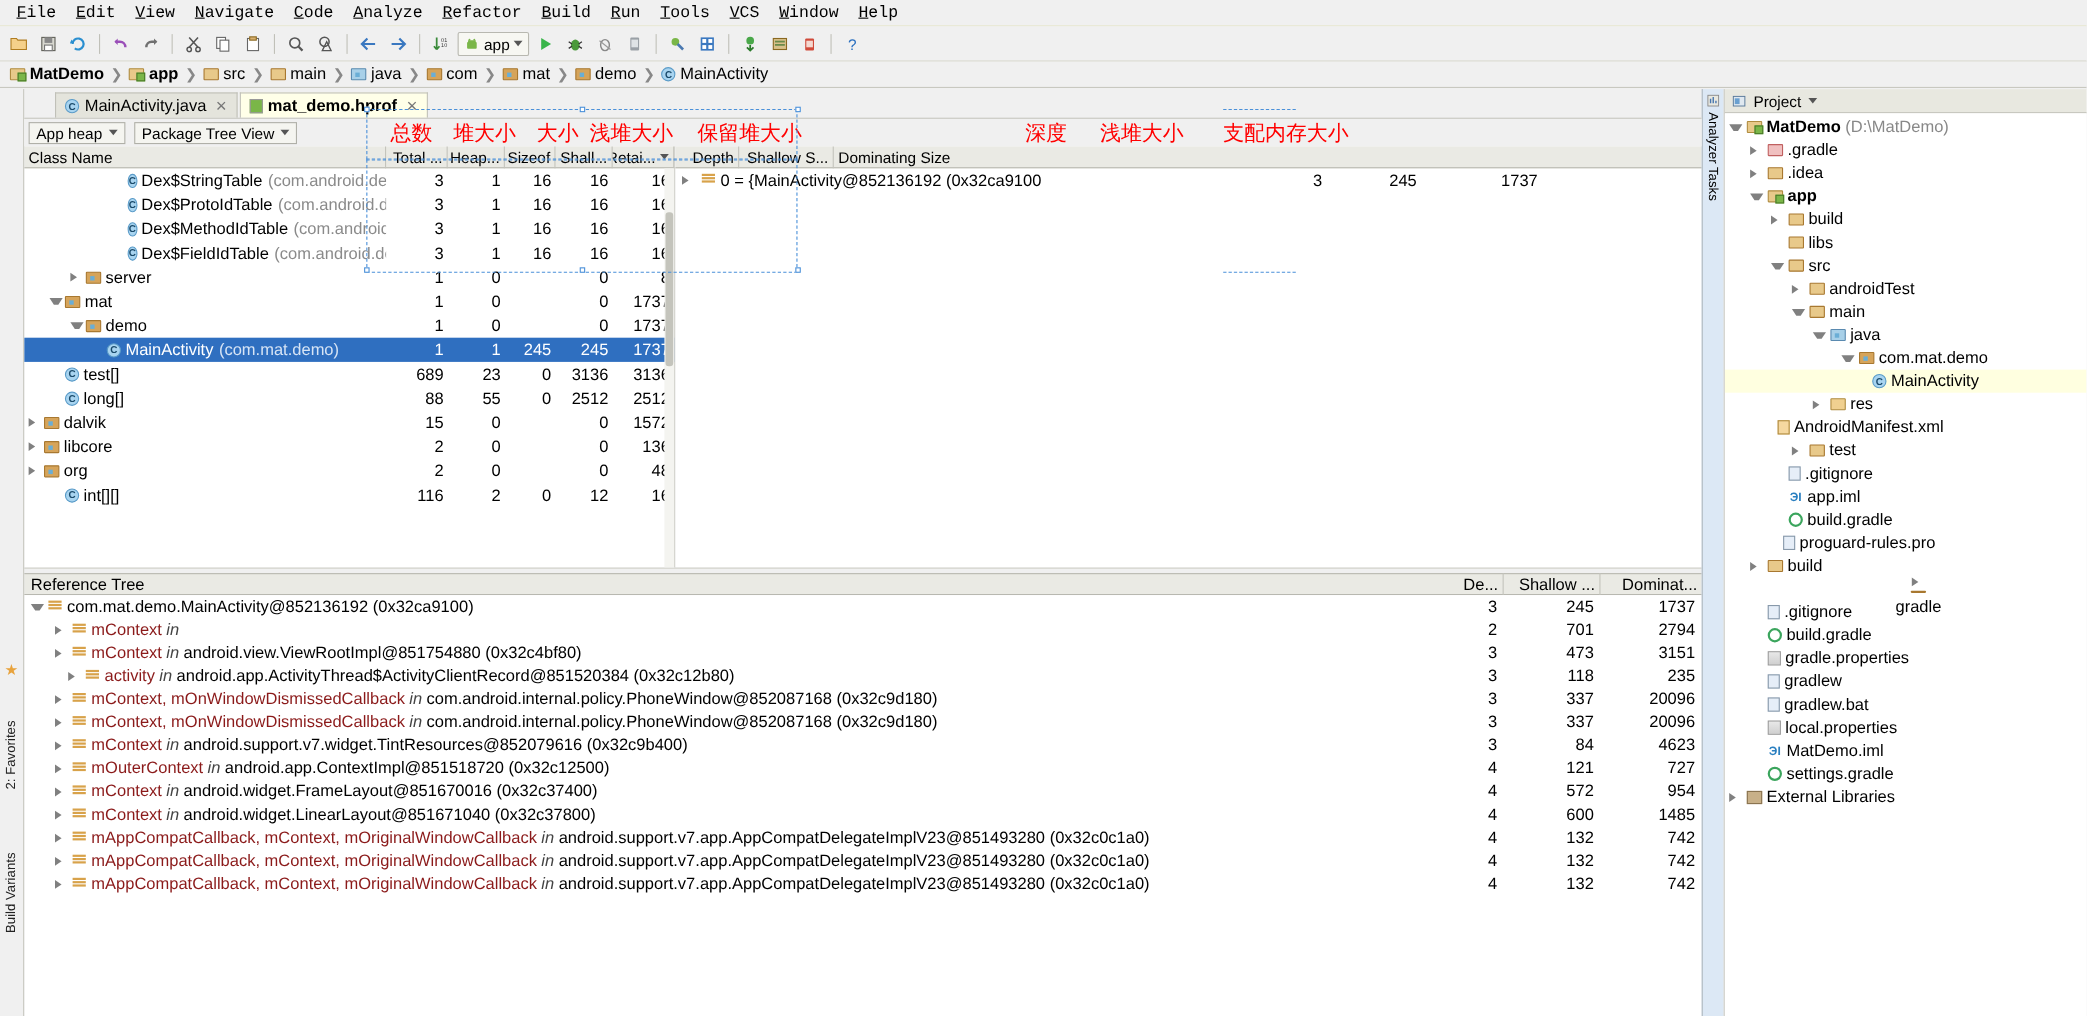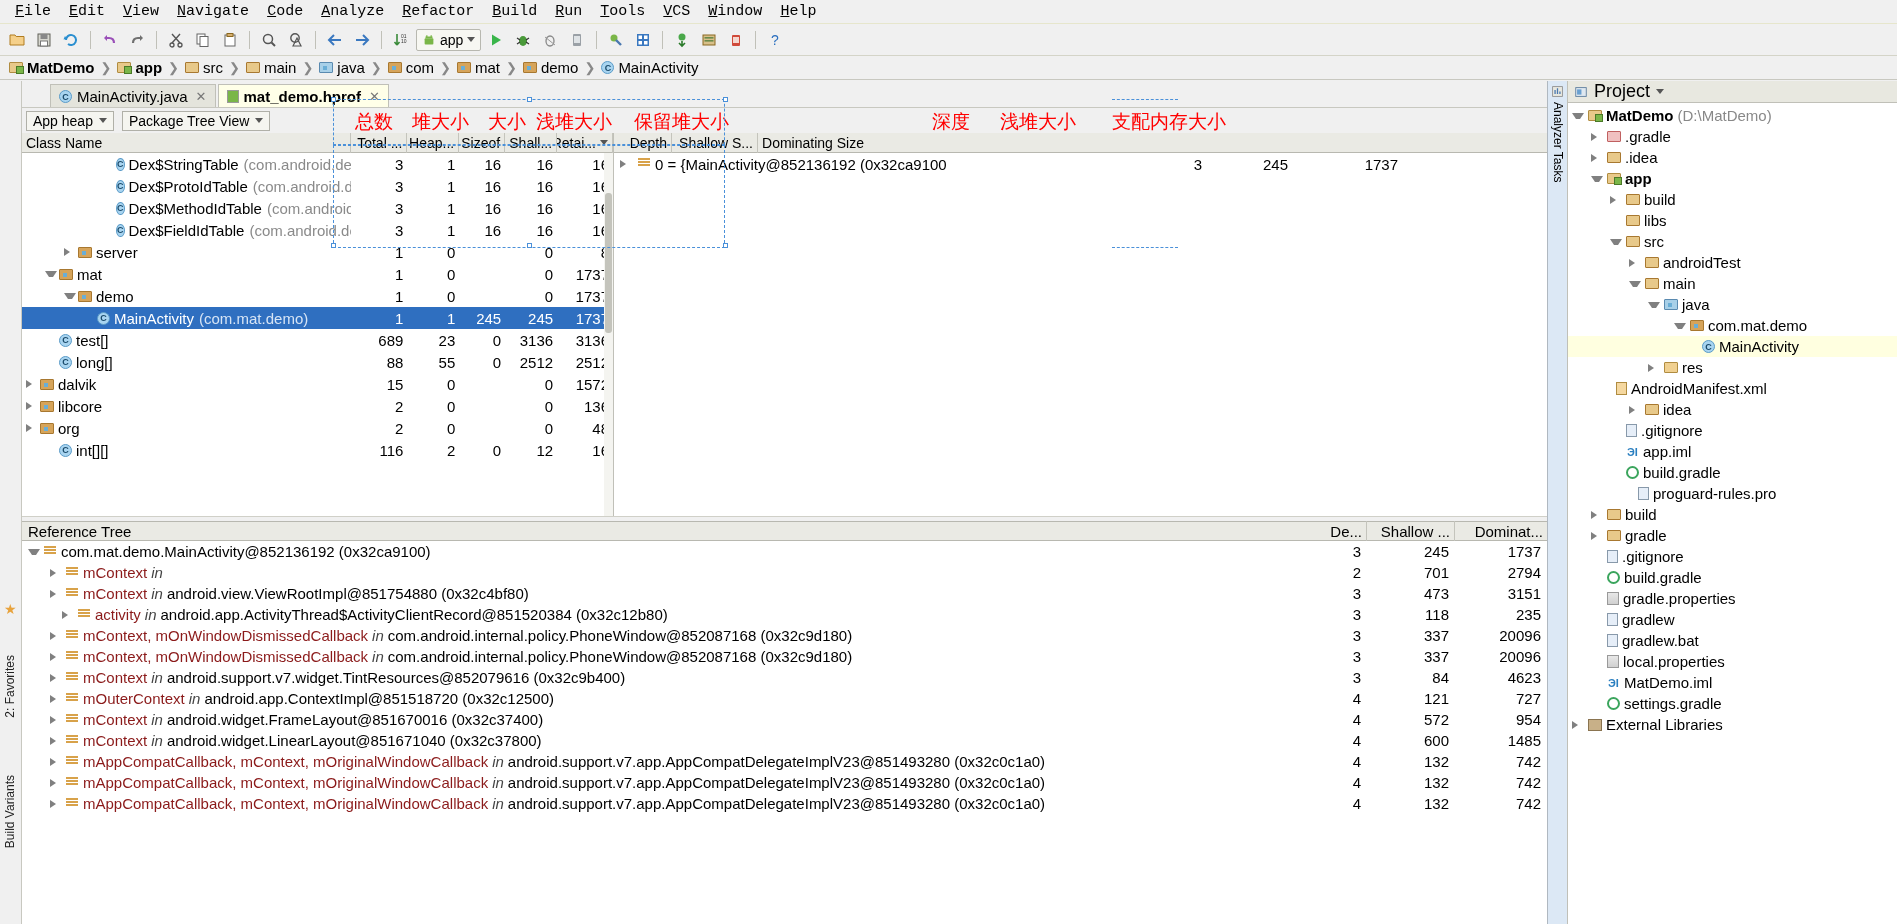--- a/index.html
+++ b/index.html
@@ -147,21 +147,21 @@
   .refcols .c { width: 60px; text-align: right; padding-right: 6px; }
 
   
   .anatab {
     width: 20px; background: #dce8f5; border-left: 1px solid #b0b8c0;
     display: flex; flex-direction: column; align-items: center; padding-top: 4px;
   }
   .anatab .vt { writing-mode: vertical-rl; font-size: 12px; padding-top: 4px; white-space: nowrap; }
 
   
-  .proj-hdr { height: 22px; background: #e8e8e0; border-bottom: 1px solid #c0c0b8; display: flex; align-items: center; gap: 6px; padding: 0 6px; font-size: 18px; }
+  .proj-hdr { height: 22px; background: #e8e8e0; border-bottom: 1px solid #c0c0b8; display: flex; align-items: center; gap: 6px; padding: 0 6px; font-size: 14px; }
   .proj-hdr .spacer { flex: 1; }
   .proj-body { flex: 1; overflow: hidden; background: #fff; padding-top: 2px; font-size: 15px; }
   .pnode { display: flex; align-items: center; height: 21px; white-space: nowrap; gap: 4px; }
   .pnode.sel { background: #ffffe0; }
   .pnode .nm { }
   .pnode .nm.b { font-weight: bold; }
   .pnode .path { color: #888; }
   .ico-f { width: 14px; height: 11px; background: #e8c98a; border: 1px solid #b08c40; border-radius: 1px; flex: none; }
   .ico-f.red { background: #f0c0c0; border-color: #c06060; }
   .ico-f.mod { background: #e8c98a; position: relative; }
@@ -1090,21 +1090,21 @@
               <span style="width: 12px; display: inline-flex; justify-content: center; align-items: center; flex: 0 0 auto;"></span>
             </span>
             <span class="ico-xml"></span>
             <span class="nm">AndroidManifest.xml</span>
           </div>
           <div class="pnode" style="padding-left: 61px;">
             <span style="width: 12px; display: inline-flex; justify-content: center; align-items: center; flex: 0 0 auto;">
               <span class="tri" style="width: 12px; display: inline-flex; justify-content: center; align-items: center; flex: 0 0 auto;"></span>
             </span>
             <span class="ico-folder plain"></span>
-            <span class="nm">idea</span>
+            <span class="nm">test</span>
           </div>
           <div class="pnode" style="padding-left: 42px;">
             <span style="width: 12px; display: inline-flex; justify-content: center; align-items: center; flex: 0 0 auto;">
               <span style="width: 12px; display: inline-flex; justify-content: center; align-items: center; flex: 0 0 auto;"></span>
             </span>
             <span class="ico-doc blue"></span>
             <span class="nm">.gitignore</span>
           </div>
           <div class="pnode" style="padding-left: 42px;">
             <span style="width: 12px; display: inline-flex; justify-content: center; align-items: center; flex: 0 0 auto;">
@@ -1113,35 +1113,35 @@
             <span class="ico-iml">ЭI</span>
             <span class="nm">app.iml</span>
           </div>
           <div class="pnode" style="padding-left: 42px;">
             <span style="width: 12px; display: inline-flex; justify-content: center; align-items: center; flex: 0 0 auto;">
               <span style="width: 12px; display: inline-flex; justify-content: center; align-items: center; flex: 0 0 auto;"></span>
             </span>
             <span class="ico-gradle"></span>
             <span class="nm">build.gradle</span>
           </div>
-          <div class="pnode" style="padding-left: 54px;">
+          <div class="pnode" style="padding-left: 37px;">
             <span style="width: 12px; display: inline-flex; justify-content: center; align-items: center; flex: 0 0 auto;">
               <span style="width: 12px; display: inline-flex; justify-content: center; align-items: center; flex: 0 0 auto;"></span>
             </span>
             <span class="ico-doc blue"></span>
             <span class="nm">proguard-rules.pro</span>
           </div>
           <div class="pnode" style="padding-left: 23px;">
             <span style="width: 12px; display: inline-flex; justify-content: center; align-items: center; flex: 0 0 auto;">
               <span class="tri" style="width: 12px; display: inline-flex; justify-content: center; align-items: center; flex: 0 0 auto;"></span>
             </span>
             <span class="ico-folder plain"></span>
             <span class="nm">build</span>
           </div>
-          <div class="pnode" style="padding-left: 23px;">
+          <div class="pnode" style="padding-left: 23px; flex-direction: column;">
             <span style="width: 12px; display: inline-flex; justify-content: center; align-items: center; flex: 0 0 auto;">
               <span class="tri" style="width: 12px; display: inline-flex; justify-content: center; align-items: center; flex: 0 0 auto;"></span>
             </span>
             <span class="ico-folder plain"></span>
             <span class="nm">gradle</span>
           </div>
           <div class="pnode" style="padding-left: 23px;">
             <span style="width: 12px; display: inline-flex; justify-content: center; align-items: center; flex: 0 0 auto;">
               <span style="width: 12px; display: inline-flex; justify-content: center; align-items: center; flex: 0 0 auto;"></span>
             </span>

